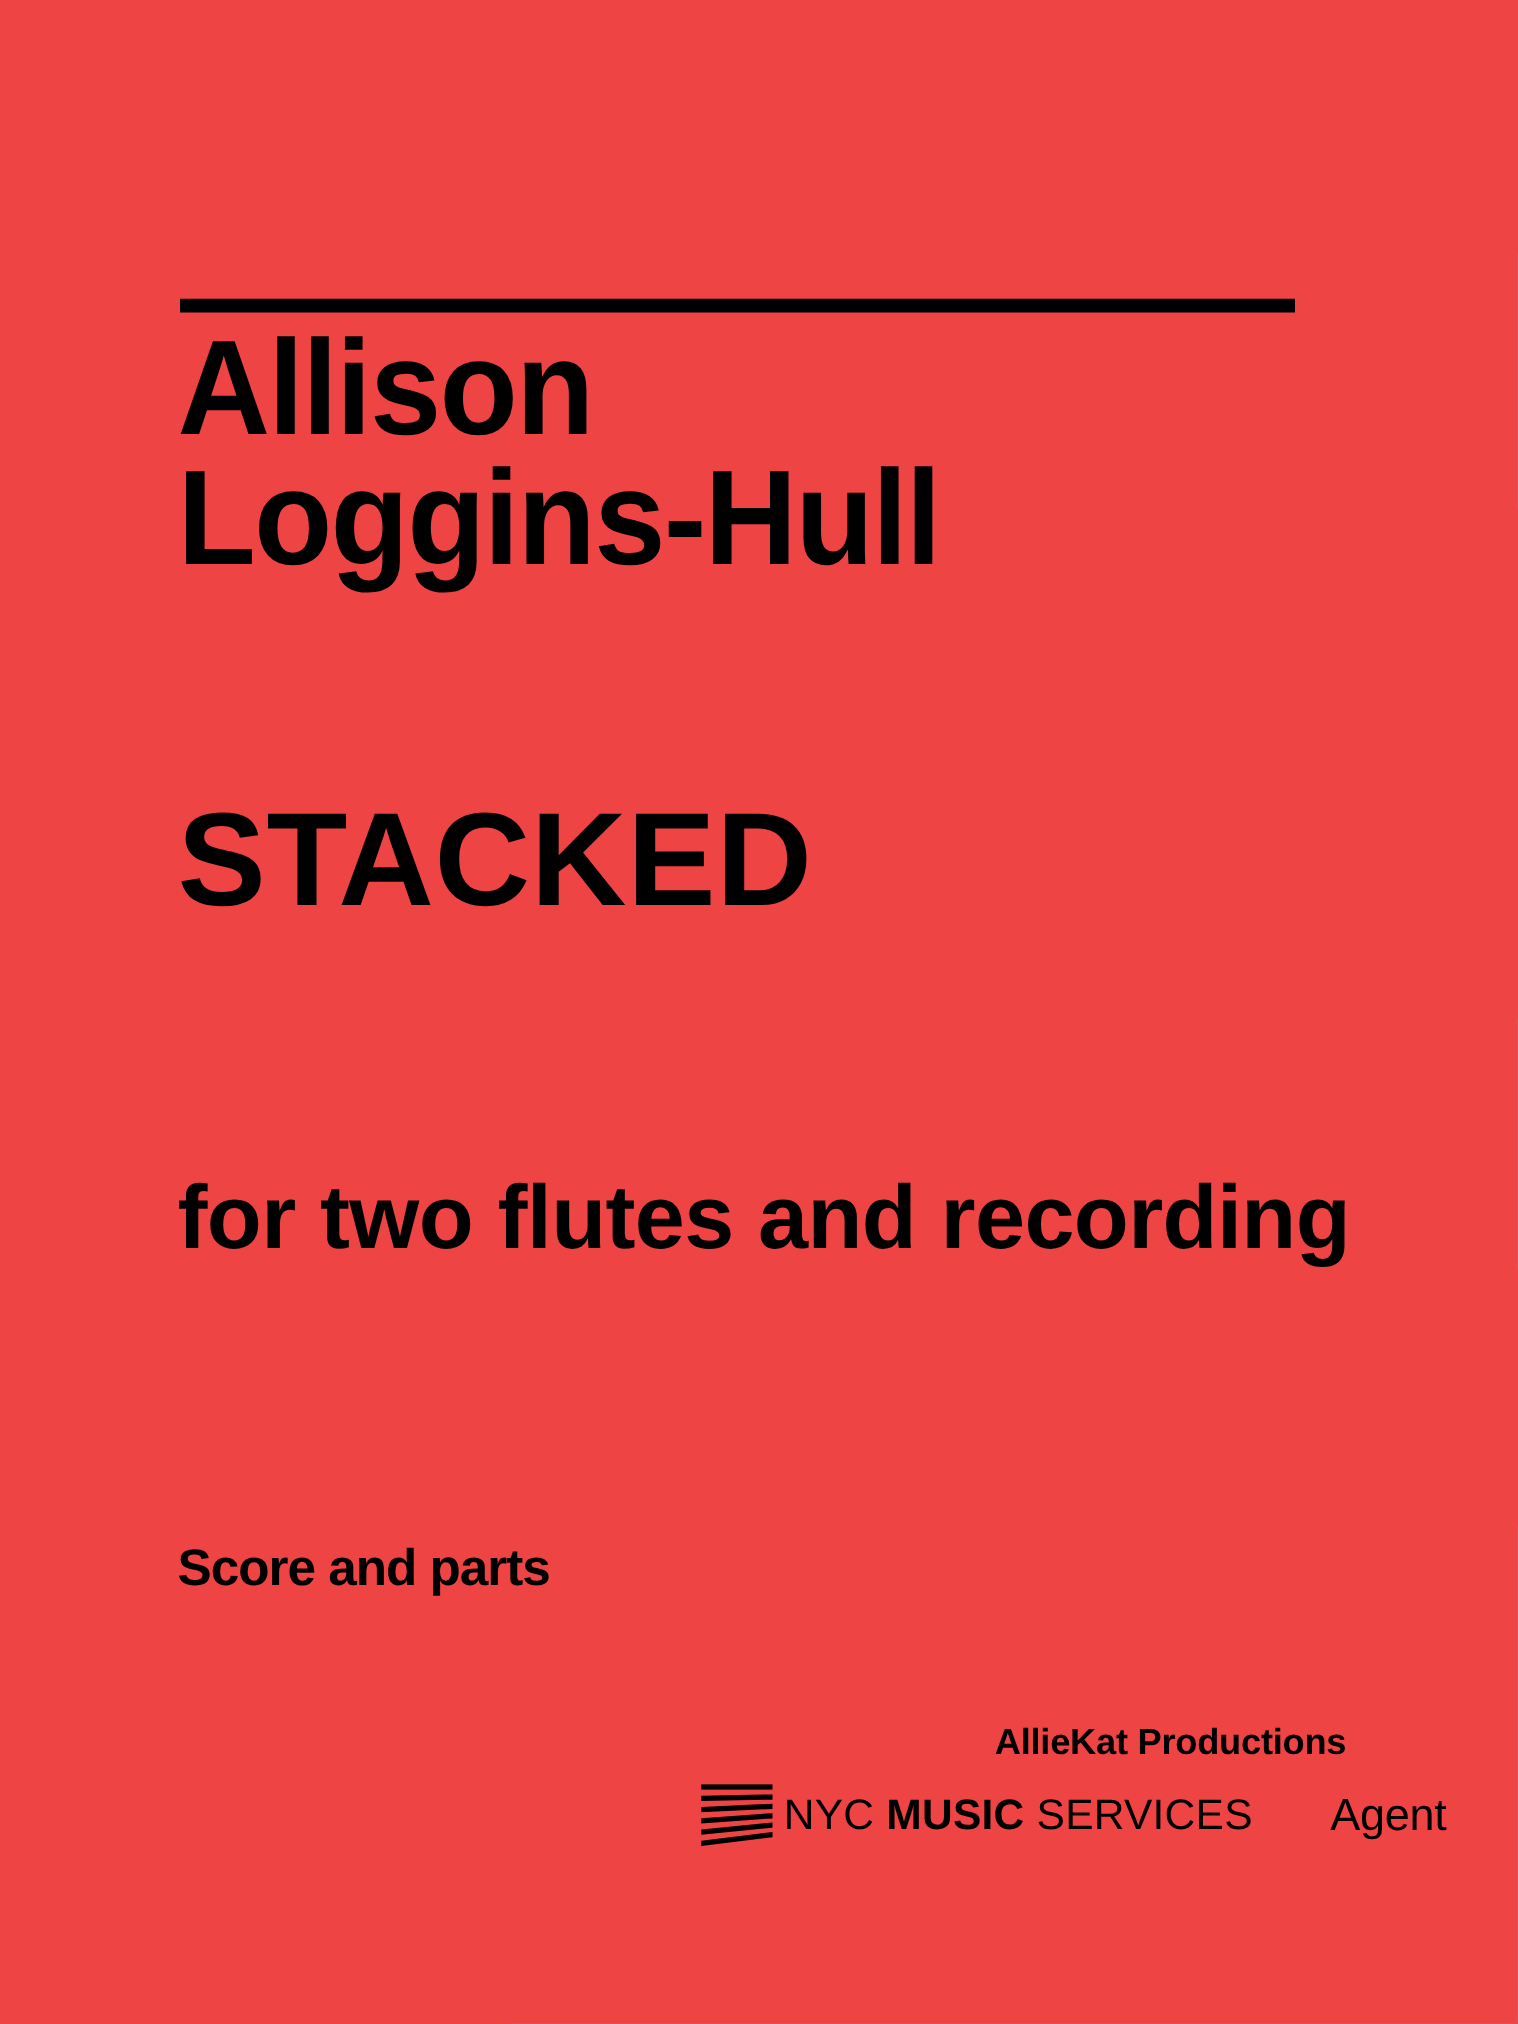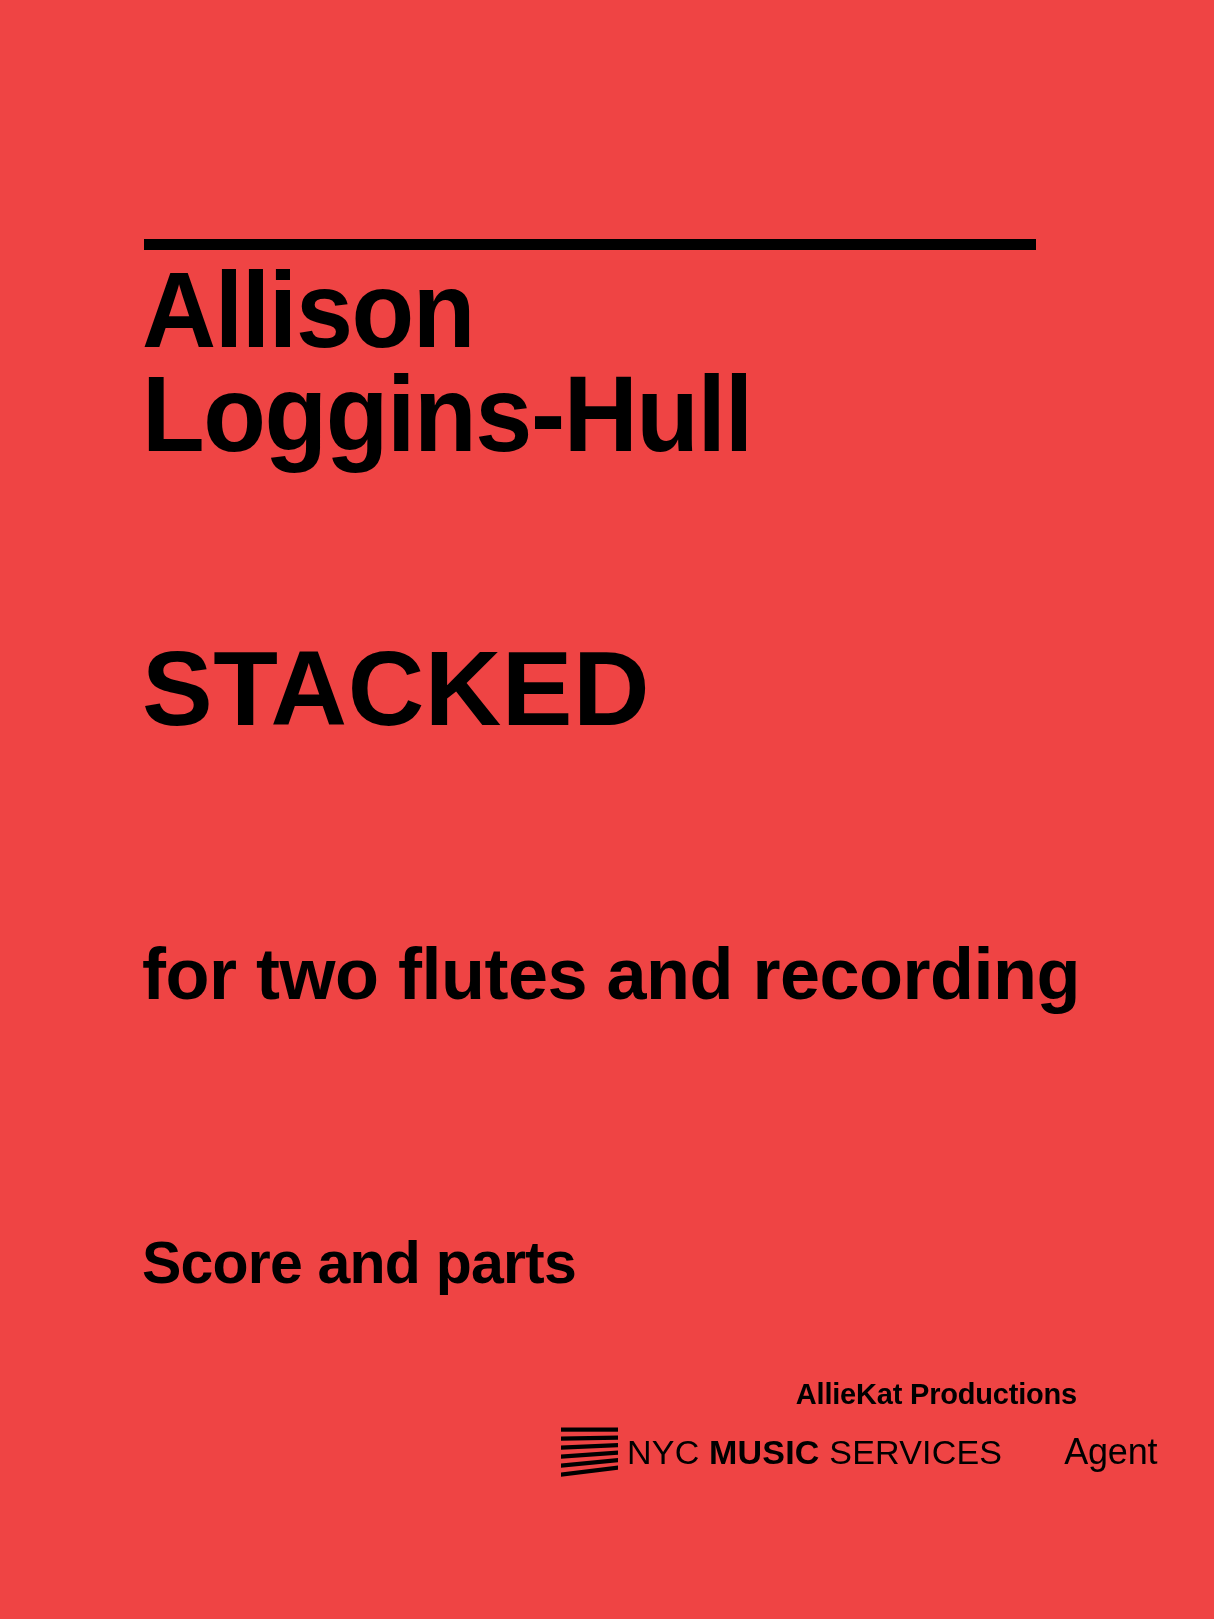--- a/index.html
+++ b/index.html
@@ -77,21 +77,21 @@
   }
 
   
   .edition {
     position: absolute;
     left: 142px;
     top: 1234px;
     color: #000000;
     font-family: "Liberation Sans", sans-serif;
     font-weight: bold;
-    font-size: 59px;
+    font-size: 41px;
     line-height: 1;
     letter-spacing: -0.8px;
     white-space: nowrap;
   }
 
   
   .credits {
     position: absolute;
     left: 560px;
     top: 1378px;

